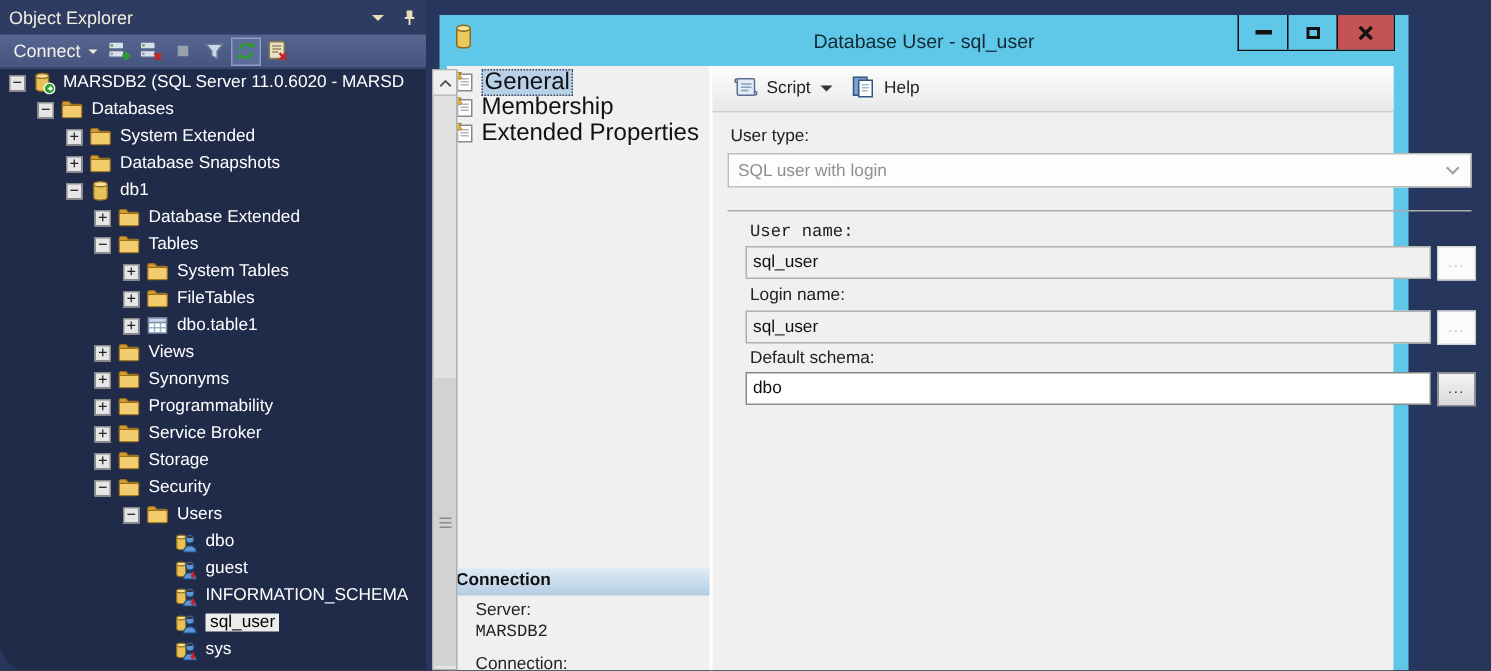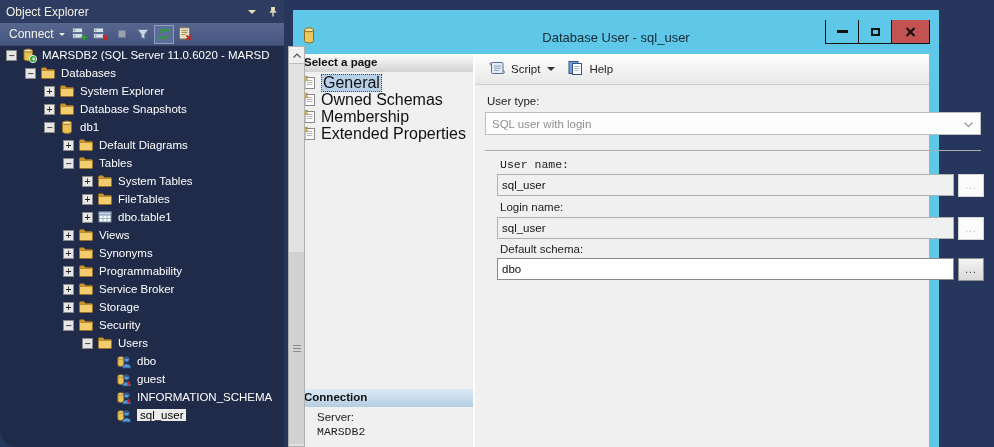--- a/index.html
+++ b/index.html
@@ -34,21 +34,21 @@
              border:1px solid #b0b0b0;box-sizing:border-box;z-index:5;}
   .oe-scroll .up{height:16px;background:#efefef;border-bottom:1px solid #bdbdbd;display:flex;
                  align-items:center;justify-content:center;}
   .oe-thumb{position:absolute;left:0;right:0;top:205px;bottom:2px;background:#d2d2d2;
             display:flex;align-items:center;justify-content:center;flex-direction:column;gap:2px;}
   .grip{width:8px;border-top:1px solid #8a8a8a;}
 
   
   .right{position:absolute;left:284px;top:0;width:710px;height:447px;background:#26365c;}
   .dialog{position:absolute;left:9px;top:10px;width:646px;height:437px;background:#5fc7e7;
-          box-sizing:border-box;padding:10px 10px 0 5px;}
+          box-sizing:border-box;padding:0 10px 0 5px;}
   .dlg-title{height:34px;position:relative;display:flex;align-items:center;margin:0 -10px 0 -5px;padding:0 9px;}
   .dlg-title-text{position:absolute;left:0;right:0;text-align:center;font-size:13px;color:#132a34;}
   .win-btns{position:absolute;right:9px;top:0;height:23px;display:flex;border:1px solid #121212;
             border-top:none;box-sizing:content-box;z-index:3;}
   .win-btn{width:32px;display:flex;align-items:center;justify-content:center;background:#5fc7e7;}
   .win-btn + .win-btn{border-left:1px solid #121212;}
   .win-btn.close{background:#c35252;width:37px;}
   .glyph-min{width:11px;height:3px;background:#121212;}
   .glyph-max{width:9px;height:8px;border:2px solid #121212;box-sizing:border-box;}
 
@@ -187,21 +187,21 @@
           <span class="tree-label">Databases</span>
         </div>
         <div class="tree-row" style="padding-left: 44px;">
           <span class="expander">+</span>
           <span class="t-icon">
             <svg width="16" height="16" viewBox="0 0 16 16">
               <path d="M1.5 6 v-2.2 a1 1 0 0 1 1-1 h3.4 l1.6 1.7 h6 a1 1 0 0 1 1 1 v.5z" fill="#d89f33" stroke="#9a701c" stroke-width=".8"></path>
               <rect x="1.5" y="5.3" width="13" height="8.2" rx=".8" fill="#f3cc6e" stroke="#9a701c" stroke-width=".8"></rect>
             </svg>
           </span>
-          <span class="tree-label">System Explorer</span>
+          <span class="tree-label">System Extended</span>
         </div>
         <div class="tree-row" style="padding-left: 44px;">
           <span class="expander">+</span>
           <span class="t-icon">
             <svg width="16" height="16" viewBox="0 0 16 16">
               <path d="M1.5 6 v-2.2 a1 1 0 0 1 1-1 h3.4 l1.6 1.7 h6 a1 1 0 0 1 1 1 v.5z" fill="#d89f33" stroke="#9a701c" stroke-width=".8"></path>
               <rect x="1.5" y="5.3" width="13" height="8.2" rx=".8" fill="#f3cc6e" stroke="#9a701c" stroke-width=".8"></rect>
             </svg>
           </span>
           <span class="tree-label">Database Snapshots</span>
@@ -217,21 +217,21 @@
           <span class="tree-label">db1</span>
         </div>
         <div class="tree-row" style="padding-left: 63px;">
           <span class="expander">+</span>
           <span class="t-icon">
             <svg width="16" height="16" viewBox="0 0 16 16">
               <path d="M1.5 6 v-2.2 a1 1 0 0 1 1-1 h3.4 l1.6 1.7 h6 a1 1 0 0 1 1 1 v.5z" fill="#d89f33" stroke="#9a701c" stroke-width=".8"></path>
               <rect x="1.5" y="5.3" width="13" height="8.2" rx=".8" fill="#f3cc6e" stroke="#9a701c" stroke-width=".8"></rect>
             </svg>
           </span>
-          <span class="tree-label">Default Diagrams</span>
+          <span class="tree-label">Database Extended</span>
         </div>
         <div class="tree-row" style="padding-left: 63px;">
           <span class="expander">−</span>
           <span class="t-icon">
             <svg width="16" height="16" viewBox="0 0 16 16">
               <path d="M1.5 6 v-2.2 a1 1 0 0 1 1-1 h3.4 l1.6 1.7 h6 a1 1 0 0 1 1 1 v.5z" fill="#d89f33" stroke="#9a701c" stroke-width=".8"></path>
               <rect x="1.5" y="5.3" width="13" height="8.2" rx=".8" fill="#f3cc6e" stroke="#9a701c" stroke-width=".8"></rect>
             </svg>
           </span>
           <span class="tree-label">Tables</span>
@@ -383,20 +383,34 @@
           <span class="t-icon">
             <svg width="16" height="16" viewBox="0 0 16 16">
               <path d="M1.8 5 v7 c0 .9 1.3 1.4 3 1.4 s3-.5 3-1.4 v-7" fill="#e8c258" stroke="#96701e" stroke-width=".8"></path>
               <ellipse cx="4.8" cy="5" rx="3" ry="1.2" fill="#f7e09a" stroke="#96701e" stroke-width=".8"></ellipse>
               <circle cx="10.6" cy="6.3" r="2.7" fill="#5a96d8" stroke="#1e4e80" stroke-width=".8"></circle>
               <path d="M8.2 5.6 a2.7 2.7 0 0 1 4.8 0z" fill="#3a3028"></path>
               <path d="M6.4 15 c0-2.7 1.9-4.1 4.2-4.1 s4.2 1.4 4.2 4.1z" fill="#5a96d8" stroke="#1e4e80" stroke-width=".8"></path>
             </svg>
           </span>
           <span class="tree-label selected">sql_user</span>
+        </div>
+        <div class="tree-row" style="padding-left: 101px;">
+          <span class="expander none"></span>
+          <span class="t-icon">
+            <svg width="16" height="16" viewBox="0 0 16 16">
+              <path d="M1.8 5 v7 c0 .9 1.3 1.4 3 1.4 s3-.5 3-1.4 v-7" fill="#e8c258" stroke="#96701e" stroke-width=".8"></path>
+              <ellipse cx="4.8" cy="5" rx="3" ry="1.2" fill="#f7e09a" stroke="#96701e" stroke-width=".8"></ellipse>
+              <circle cx="10.6" cy="6.3" r="2.7" fill="#5a96d8" stroke="#1e4e80" stroke-width=".8"></circle>
+              <path d="M8.2 5.6 a2.7 2.7 0 0 1 4.8 0z" fill="#3a3028"></path>
+              <path d="M6.4 15 c0-2.7 1.9-4.1 4.2-4.1 s4.2 1.4 4.2 4.1z" fill="#5a96d8" stroke="#1e4e80" stroke-width=".8"></path>
+              <path d="M11.8 10.2 h1.6 v2.2 h1.2 l-2 2.4 -2-2.4 h1.2z" fill="#cc1f1f"></path>
+            </svg>
+          </span>
+          <span class="tree-label">sys</span>
         </div>
       </div>
 
     <div class="oe-scroll">
       <div class="up">
         <svg width="8" height="5" viewBox="0 0 8 5">
             <path d="M0.5 4.5 L4 1 L7.5 4.5" fill="none" stroke="#555" stroke-width="1.2"></path>
           </svg>
       </div>
       <div class="oe-thumb">
@@ -429,37 +443,28 @@
             <svg width="11" height="10" viewBox="0 0 11 10">
                 <path d="M1.5 1 l8 8 M9.5 1 l-8 8" stroke="#121212" stroke-width="2.2"></path>
               </svg>
           </span>
         </span>
       </div>
 
       <div class="dlg-body">
 
         <div class="pane">
-          <div class="pane-hdr">Select a page</div>
           <div style="padding-top:2px;">
               <div class="page-item">
                 <span class="p-icon"><svg width="15" height="15" viewBox="0 0 15 15">
                     <rect x="3" y="2.5" width="9.5" height="11" fill="#fff" stroke="#8a8a8a"></rect>
                     <path d="M5 5.5 h5.5 M5 7.5 h5.5 M5 9.5 h5.5" stroke="#b4b4b4"></path>
                     <path d="M1 1 l4.6.4 -1.5 1.2 1.8 2.2 -1.6 1.3 -1.8-2.2 -1.1 1.5z" fill="#e8b830" stroke="#8a6a10" stroke-width=".5"></path>
                   </svg></span>
                 <span class="lbl sel">General</span>
-              </div>
-              <div class="page-item">
-                <span class="p-icon"><svg width="15" height="15" viewBox="0 0 15 15">
-                    <rect x="3" y="2.5" width="9.5" height="11" fill="#fff" stroke="#8a8a8a"></rect>
-                    <path d="M5 5.5 h5.5 M5 7.5 h5.5 M5 9.5 h5.5" stroke="#b4b4b4"></path>
-                    <path d="M1 1 l4.6.4 -1.5 1.2 1.8 2.2 -1.6 1.3 -1.8-2.2 -1.1 1.5z" fill="#e8b830" stroke="#8a6a10" stroke-width=".5"></path>
-                  </svg></span>
-                <span class="lbl">Owned Schemas</span>
               </div>
               <div class="page-item">
                 <span class="p-icon"><svg width="15" height="15" viewBox="0 0 15 15">
                     <rect x="3" y="2.5" width="9.5" height="11" fill="#fff" stroke="#8a8a8a"></rect>
                     <path d="M5 5.5 h5.5 M5 7.5 h5.5 M5 9.5 h5.5" stroke="#b4b4b4"></path>
                     <path d="M1 1 l4.6.4 -1.5 1.2 1.8 2.2 -1.6 1.3 -1.8-2.2 -1.1 1.5z" fill="#e8b830" stroke="#8a6a10" stroke-width=".5"></path>
                   </svg></span>
                 <span class="lbl">Membership</span>
               </div>
               <div class="page-item">

